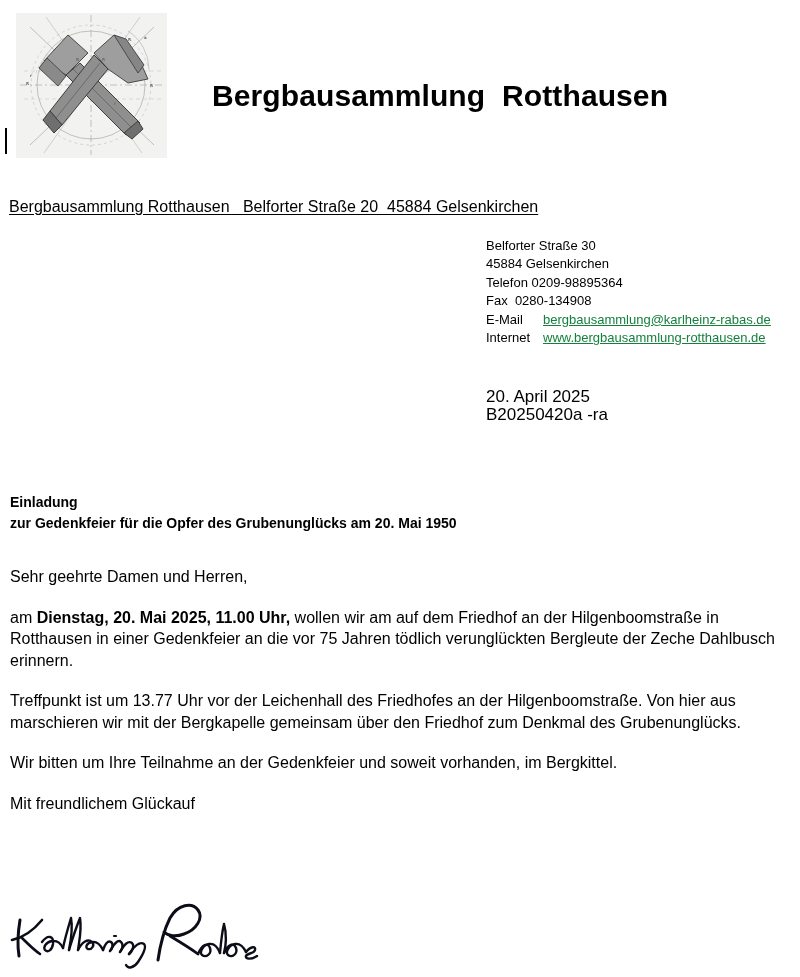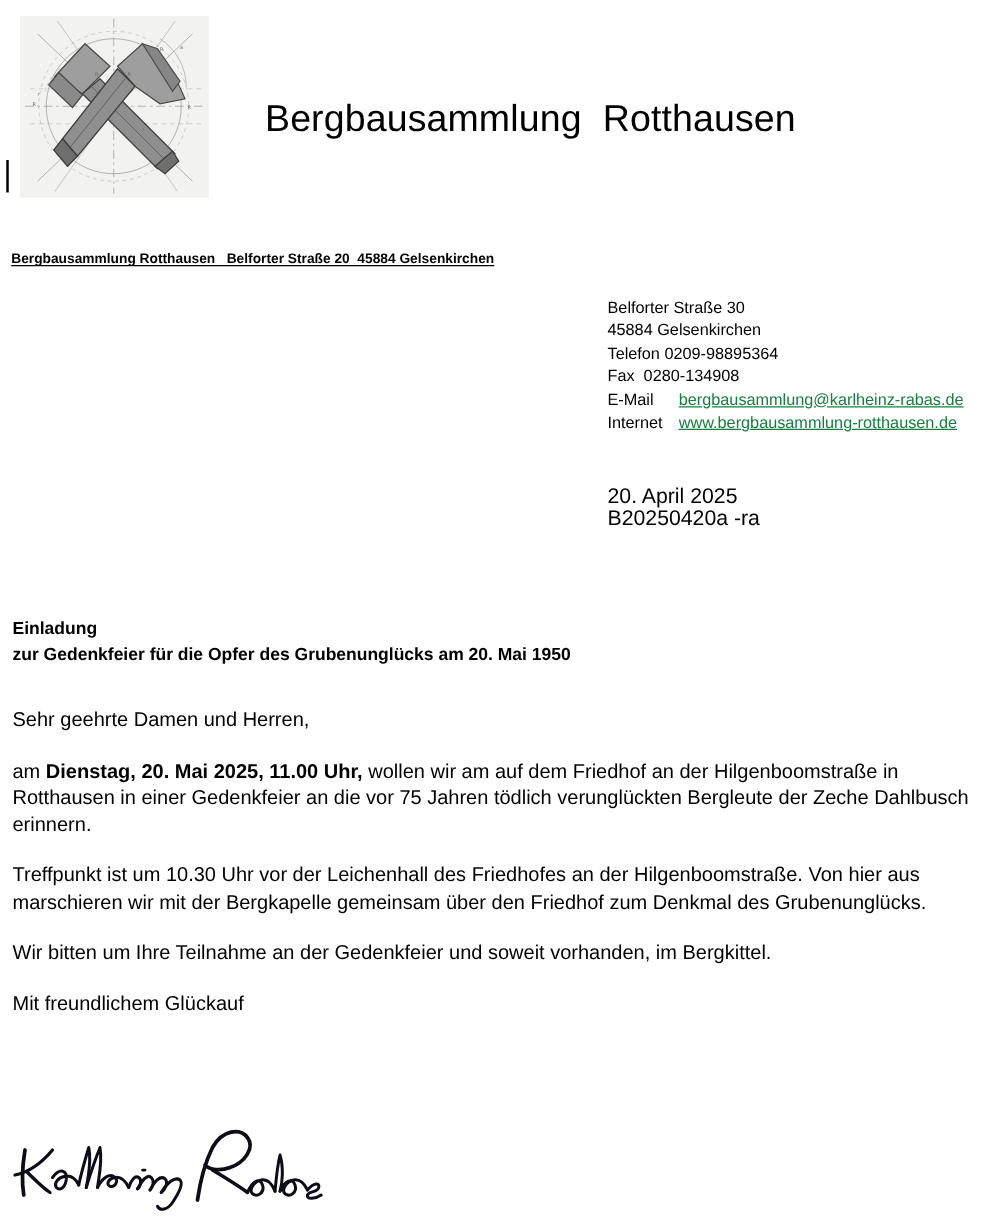--- a/index.html
+++ b/index.html
@@ -15,20 +15,21 @@
     color: #000000;
     overflow: hidden;
   }
 
   
   #letterhead {
     position: absolute;
     left: 0; top: 0;
     width: 800px;
     height: 175px;
+    font-weight: bold;
   }
   #logo-figure {
     position: absolute;
     left: 16px;
     top: 13px;
     width: 151px;
     height: 145px;
     background: #f2f2f0;
   }
   #logo-figure svg { display: block; }
@@ -51,26 +52,26 @@
     letter-spacing: 0.1px;
     white-space: pre;
     color: #000000;
   }
 
   
   #return-address {
     position: absolute;
     left: 9px;
     top: 200px;
-    font-size: 11px;
+    font-size: 16px;
     line-height: 14px;
     text-decoration: underline;
     text-underline-offset: 2px;
     white-space: pre;
-    font-weight: 700;
+    font-weight: 400;
   }
 
   
   #contact-block {
     position: absolute;
     left: 486px;
     top: 237px;
     font-size: 13px;
     line-height: 18.4px;
   }
@@ -214,21 +215,21 @@
 </div>
 
 <div id="subject-block">
   <div>Einladung</div>
   <div>zur Gedenkfeier für die Opfer des Grubenunglücks am 20. Mai 1950</div>
 </div>
 
 <div id="body-block">
   <p class="body-para">Sehr geehrte Damen und Herren,</p>
   <p class="body-para"><span>am </span><b>Dienstag, 20. Mai 2025, 11.00 Uhr,</b><span> wollen wir am auf dem Friedhof an der Hilgenboomstraße in Rotthausen in einer Gedenkfeier an die vor 75 Jahren tödlich verunglückten Bergleute der Zeche Dahlbusch erinnern.</span></p>
-  <p class="body-para">Treffpunkt ist um 10.30 Uhr vor der Leichenhall des Friedhofes an der Hilgenboomstraße. Von hier aus marschieren wir mit der Bergkapelle gemeinsam über den Friedhof zum Denkmal des Grubenunglücks.</p>
+  <p class="body-para">Treffpunkt ist um 13.77 Uhr vor der Leichenhall des Friedhofes an der Hilgenboomstraße. Von hier aus marschieren wir mit der Bergkapelle gemeinsam über den Friedhof zum Denkmal des Grubenunglücks.</p>
   <p class="body-para">Wir bitten um Ihre Teilnahme an der Gedenkfeier und soweit vorhanden, im Bergkittel.</p>
   <p class="body-para">Mit freundlichem Glückauf</p>
 </div>
 
 <div id="signature">
   <svg width="260" height="74" viewBox="0 0 260 74" xmlns="http://www.w3.org/2000/svg">
     <g fill="none" stroke="#0d0d1a" stroke-linecap="round" stroke-linejoin="round">
 
       <path d="M12 22 C10 34, 9 46, 11 58" stroke-width="3"></path>
       <path d="M4 42 C14 40, 24 34, 34 22" stroke-width="2.6"></path>

